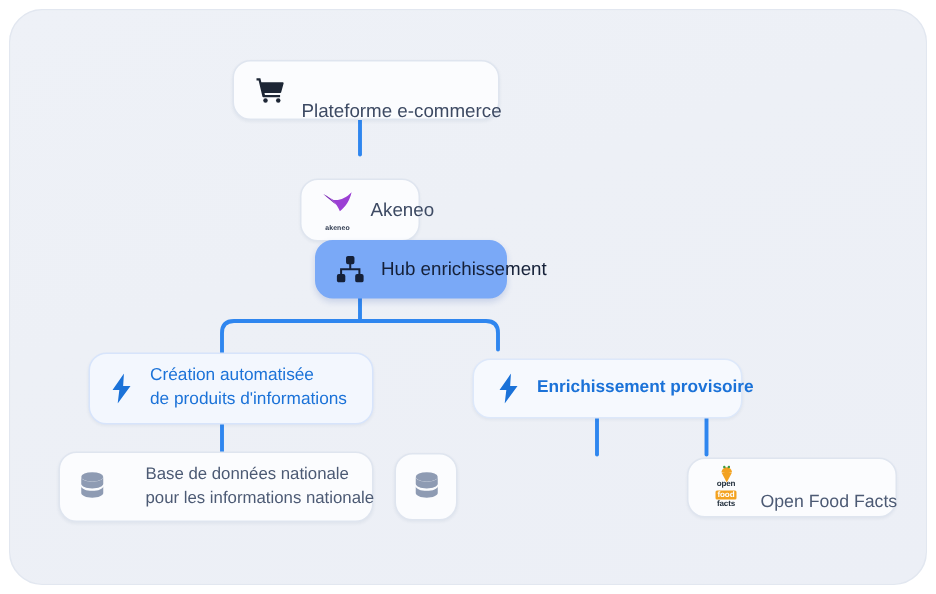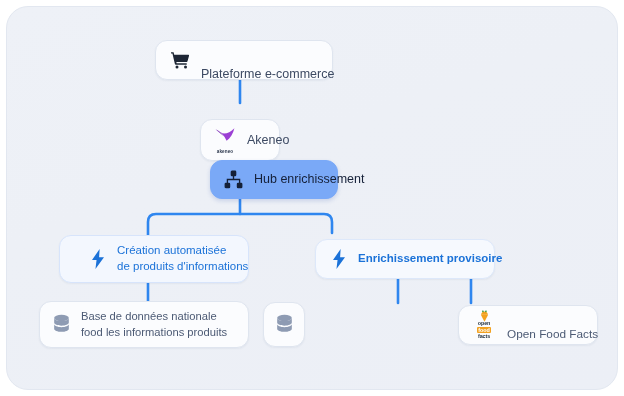--- a/index.html
+++ b/index.html
@@ -37,29 +37,29 @@
   #n-ecom .txt{font-size:12.5px;color:#3d4a63;margin-top:29px;}
 
   #n-akeneo{left:193px; top:112px; width:80px; height:42px; padding:0 10px; gap:8px;}
   #n-akeneo .txt{font-size:12.5px;color:#3d4a63;}
 
   #n-hub{left:163px; top:153px; width:128px; height:39px; padding:0 13px; gap:11px;
          background:#7aa9f7; border-color:#7aa9f7;
          box-shadow:0 2px 4px rgba(40,80,170,.18);margin-left:40px;}
   #n-hub .txt{font-size:12.5px;color:#152038;}
 
-  #n-crea{left:52px; top:228px; width:190px; height:48px; padding:0 30px; gap:11px;
+  #n-crea{left:52px; top:228px; width:190px; height:48px; padding:0 13px; gap:11px;
           background:#f3f7fe; border-color:#d7e4fb;}
   #n-crea .txt{font-size:11.5px;color:#1b72d8;}
 
   #n-enrich{left:308px; top:232px; width:180px; height:40px; padding:0 15px; gap:11px;
             background:#f6f9fe; border-color:#dde8fa;}
   #n-enrich .txt{font-size:11.5px;color:#1b72d8;font-weight:bold;}
 
-  #n-db-nat{left:32px; top:294px; width:210px; height:47px; padding:0 12px; gap:10px;}
+  #n-db-nat{left:32px; top:294px; width:210px; height:47px; padding:0 12px; gap:26px;}
   #n-db-nat .txt{font-size:11.2px;color:#4c5a74;}
 
   #n-db-small{left:256px; top:295px; width:42px; height:45px; padding:0;
               justify-content:center;}
 
   #n-off{left:451px; top:298px; width:140px; height:40px; padding:0 10px; gap:8px;}
   #n-off .txt{font-size:11.8px;color:#4c5a74;margin-top:20px;}
 
   
   .akeneo-logo{width:28px;height:28px;position:relative;}
@@ -166,21 +166,21 @@
       <svg width="19" height="22" viewBox="0 0 20 24" fill="#8e9bb3">
         <ellipse cx="10" cy="4.3" rx="8" ry="3.4"></ellipse>
         <path d="M2 4.3 v5.0 c0 1.9 3.6 3.4 8 3.4 s8-1.5 8-3.4 V4.3
                  c0 1.9-3.6 3.4-8 3.4 s-8-1.5-8-3.4z"></path>
         <path d="M2 11.0 v5.0 c0 1.9 3.6 3.4 8 3.4 s8-1.5 8-3.4 v-5.0
                  c0 1.9-3.6 3.4-8 3.4 s-8-1.5-8-3.4z"></path>
       </svg>
     </span>
     <span style="display:flex;flex-direction:column;">
       <span class="txt">Base de données nationale</span>
-      <span class="txt">food les informations produits</span>
+      <span class="txt">pour les informations nationale</span>
     </span>
   </div>
 
   <div class="node" id="n-db-small">
     <span class="ico">
       <svg width="19" height="22" viewBox="0 0 20 24" fill="#8e9bb3">
         <ellipse cx="10" cy="4.3" rx="8" ry="3.4"></ellipse>
         <path d="M2 4.3 v5.0 c0 1.9 3.6 3.4 8 3.4 s8-1.5 8-3.4 V4.3
                  c0 1.9-3.6 3.4-8 3.4 s-8-1.5-8-3.4z"></path>
         <path d="M2 11.0 v5.0 c0 1.9 3.6 3.4 8 3.4 s8-1.5 8-3.4 v-5.0

